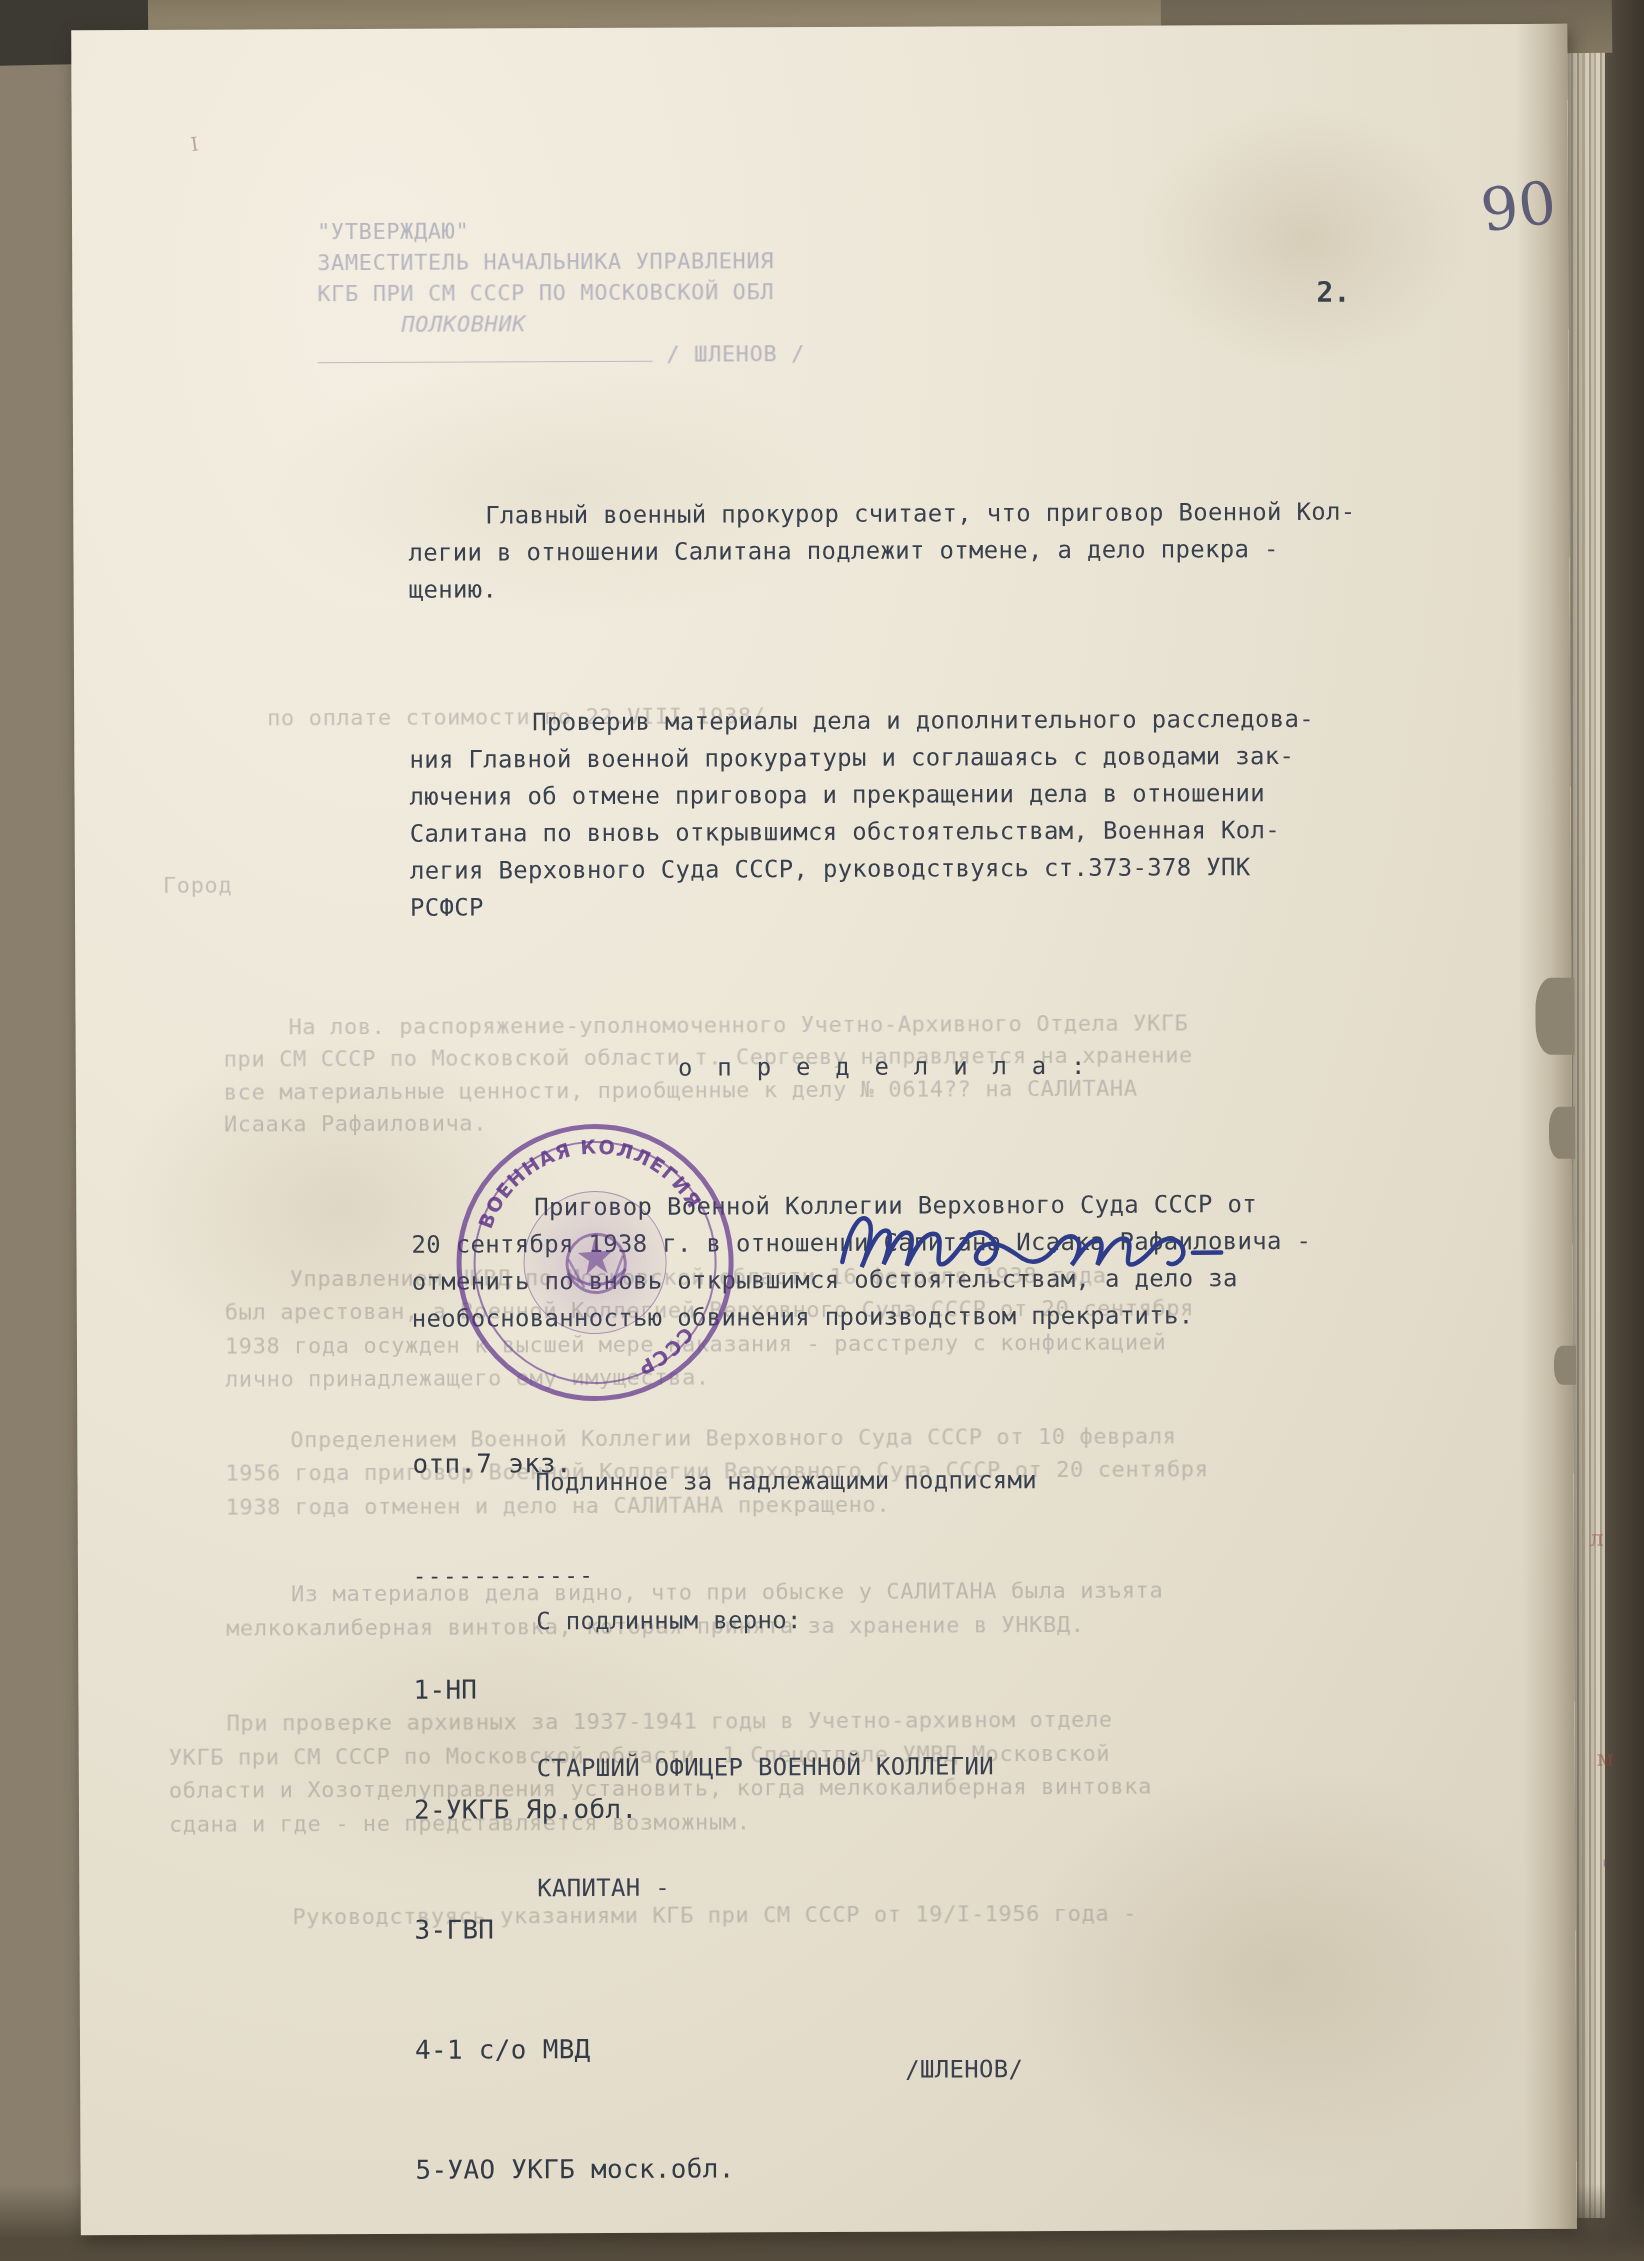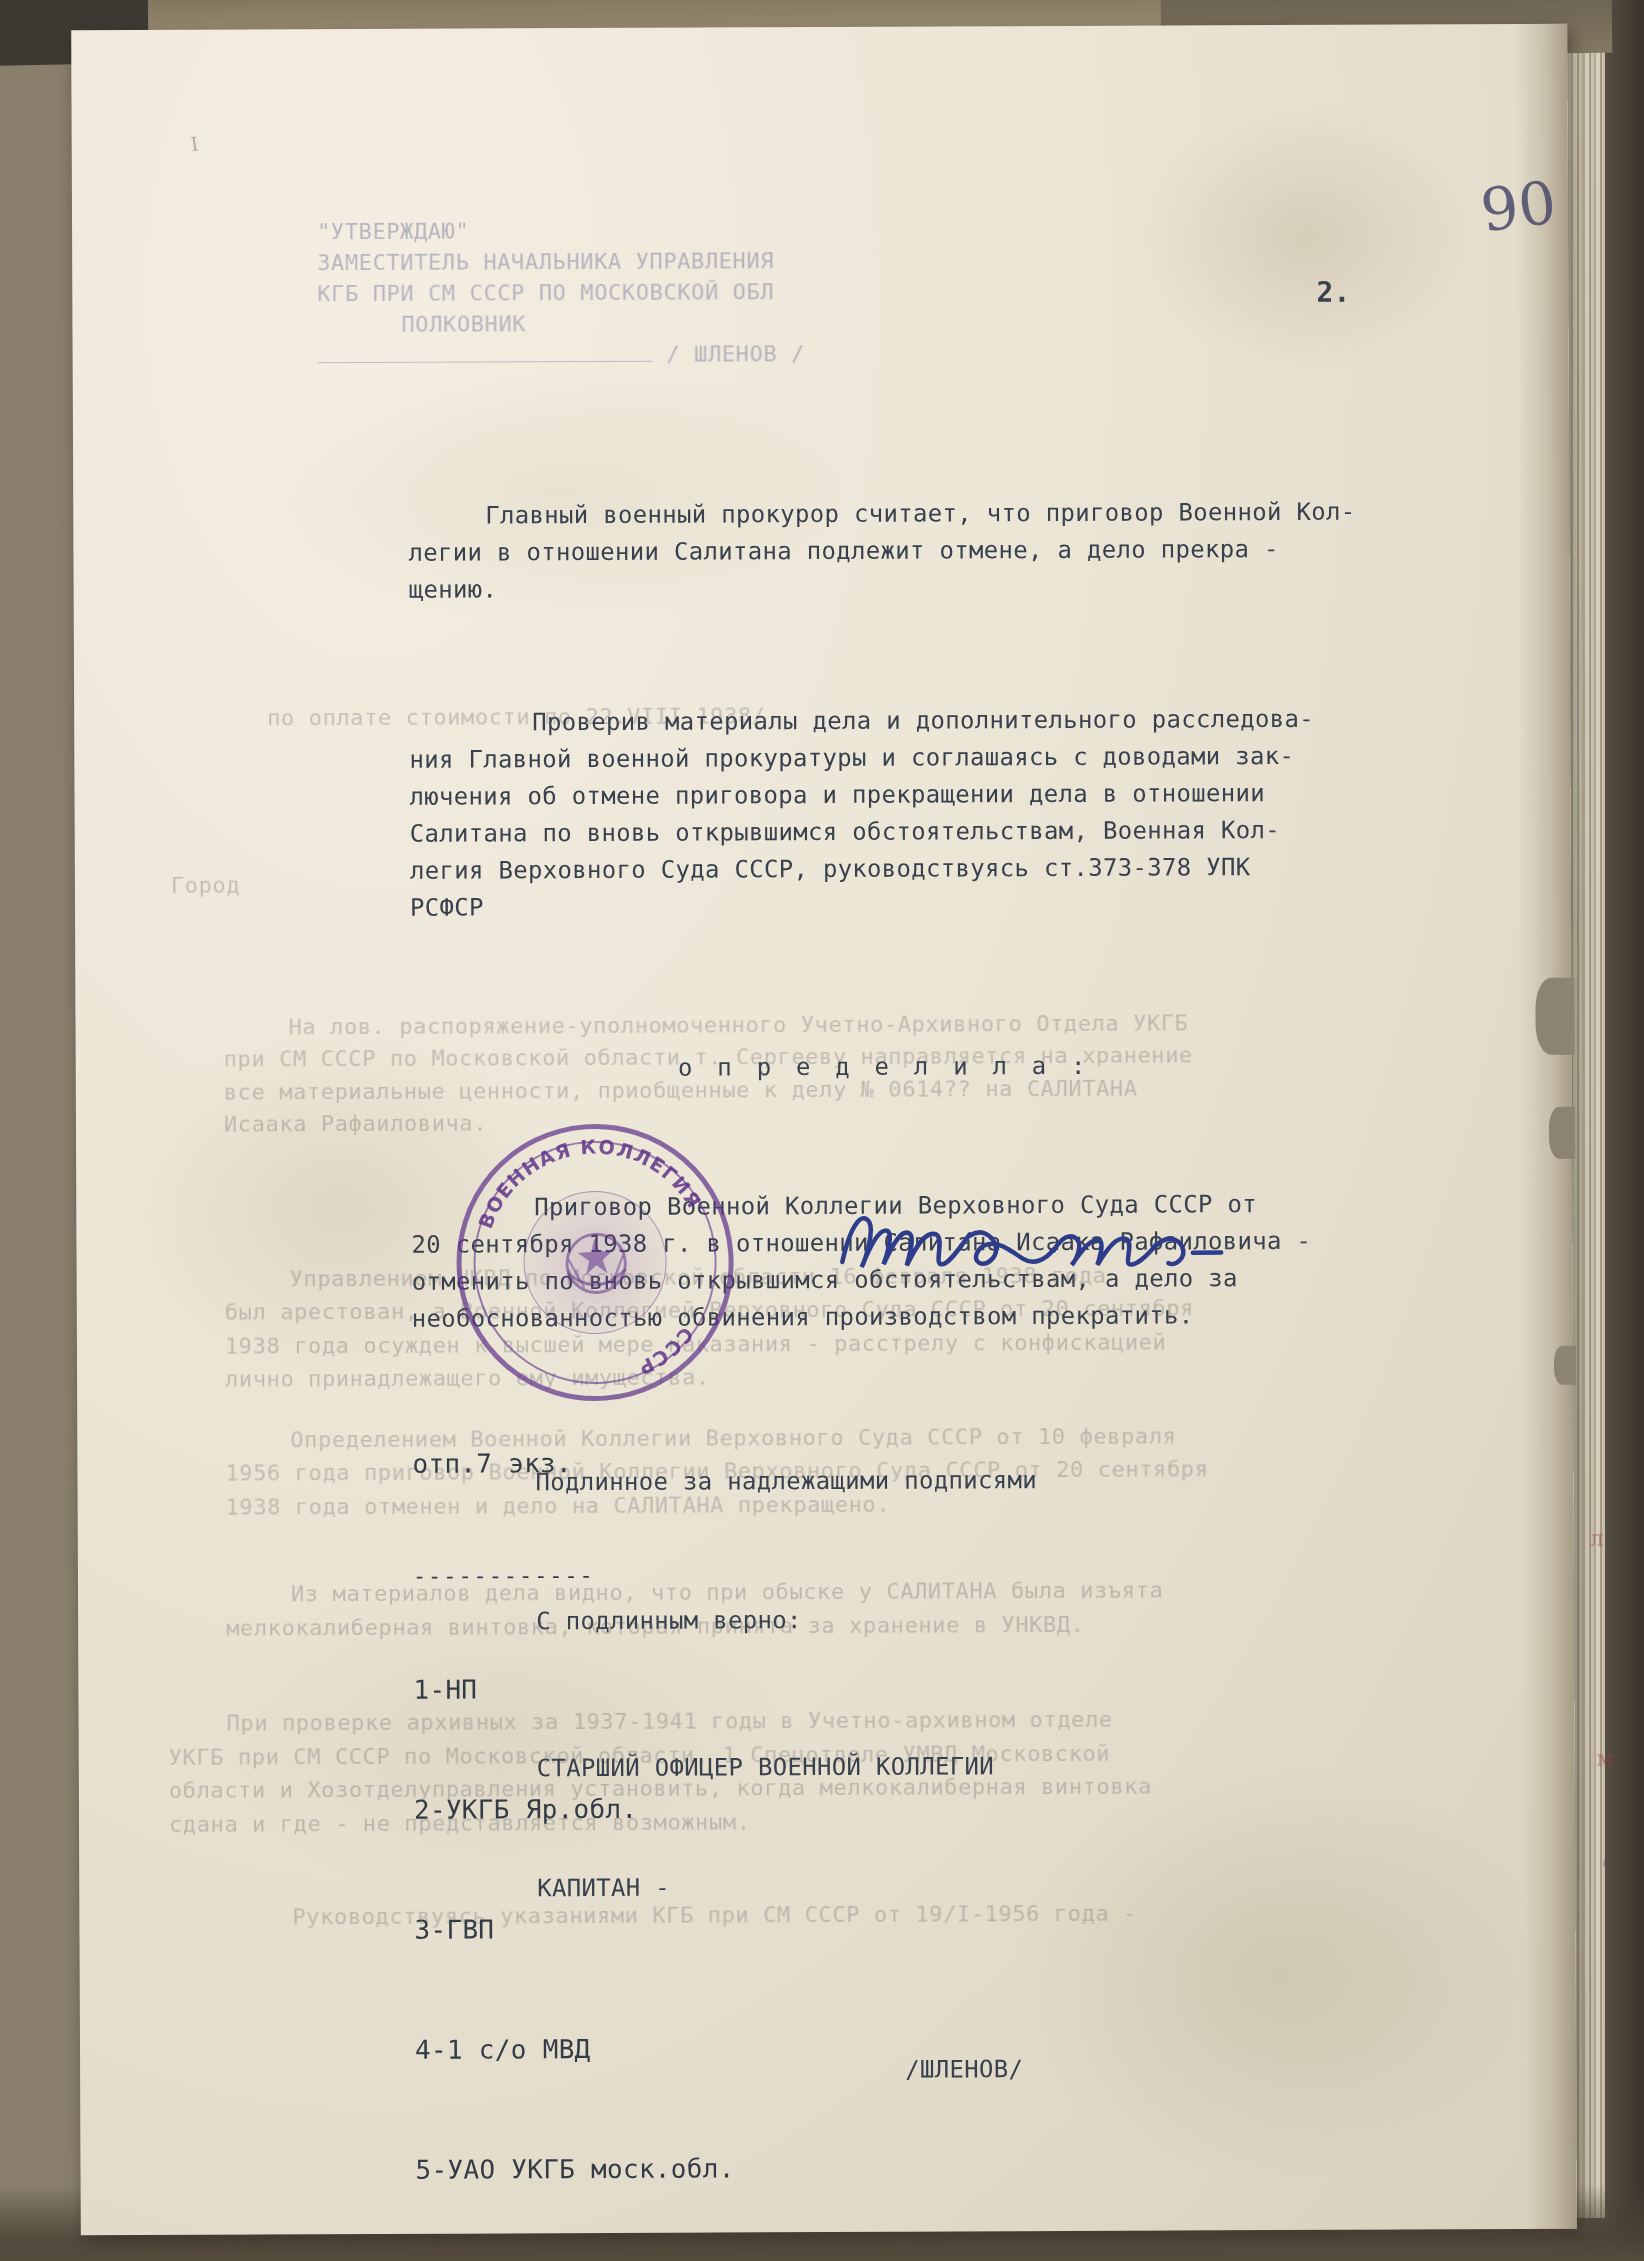--- a/index.html
+++ b/index.html
@@ -270,21 +270,21 @@
     <div class="stain s2"></div>
     <div class="stain s3"></div>
     <div class="stain s4"></div>
     <div class="stain s5"></div>
     <div class="edge-wear"></div>
     <div class="tear t1"></div>
     <div class="tear t2"></div>
     <div class="tear t3"></div>
 
     <div class="ghost gh-font" style="top:671px; left:193px;">по оплате стоимости по 22.VIII.1938/</div>
-    <div class="ghost gh-font" style="top:838px; left:96px;">Город</div>
+    <div class="ghost gh-font" style="top:838px; left:88px;">Город</div>
     <div class="ghost gh-font" style="top:980px; left:213px;">На лов. распоряжение-уполномоченного Учетно-Архивного Отдела УКГБ</div>
     <div class="ghost gh-font" style="top:1012px; left:148px;">при СМ СССР по Московской области т. Сергееву направляется на хранение</div>
     <div class="ghost gh-font" style="top:1045px; left:148px;">все материальные ценности, приобщенные к делу № 0614?? на САЛИТАНА</div>
     <div class="ghost gh-font" style="top:1077px; left:148px;">Исаака Рафаиловича.</div>
 
     <div class="ghost gh-font" style="top:1232px; left:213px;">Управлением НКВД по Московской области 16 февраля 1938 года</div>
     <div class="ghost gh-font" style="top:1265px; left:148px;">был арестован, а Военной Коллегией Верховного Суда СССР от 20 сентября</div>
     <div class="ghost gh-font" style="top:1299px; left:148px;">1938 года осужден к высшей мере наказания - расстрелу с конфискацией</div>
     <div class="ghost gh-font" style="top:1332px; left:148px;">лично принадлежащего ему имущества.</div>
 
@@ -298,21 +298,21 @@
     <div class="ghost gh-font" style="top:1676px; left:148px;">При проверке архивных за 1937-1941 годы в Учетно-архивном отделе</div>
     <div class="ghost gh-font" style="top:1710px; left:90px;">УКГБ при СМ СССР по Московской области, 1 Спецотделе УМВД Московской</div>
     <div class="ghost gh-font" style="top:1743px; left:90px;">области и Хозотделуправления установить, когда мелкокалиберная винтовка</div>
     <div class="ghost gh-font" style="top:1777px; left:90px;">сдана и где - не представляется возможным.</div>
 
     <div class="ghost gh-font" style="top:1870px; left:213px;">Руководствуясь указаниями КГБ при СМ СССР от 19/I-1956 года -</div>
 
     <div id="header-approval"><span>"УТВЕРЖДАЮ"</span>
 <span>ЗАМЕСТИТЕЛЬ НАЧАЛЬНИКА УПРАВЛЕНИЯ</span>
 <span>КГБ ПРИ СМ СССР ПО МОСКОВСКОЙ ОБЛ</span>
-<span style="margin-left:84px;">ПОЛКОВНИК</span>
+<span style="margin-left:84px;font-style:italic;">ПОЛКОВНИК</span>
 <span class="line-sig"></span> <span>/ ШЛЕНОВ /</span></div>
 
     <div class="tw" id="page-num-2">2.</div>
 
     <div id="archive-number">90</div>
 
     <div class="tw" id="body-text">
       <p style="text-indent:77px;">Главный военный прокурор считает, что приговор Военной Кол-
 легии в отношении Салитана подлежит отмене, а дело прекра -
 щению.</p>

